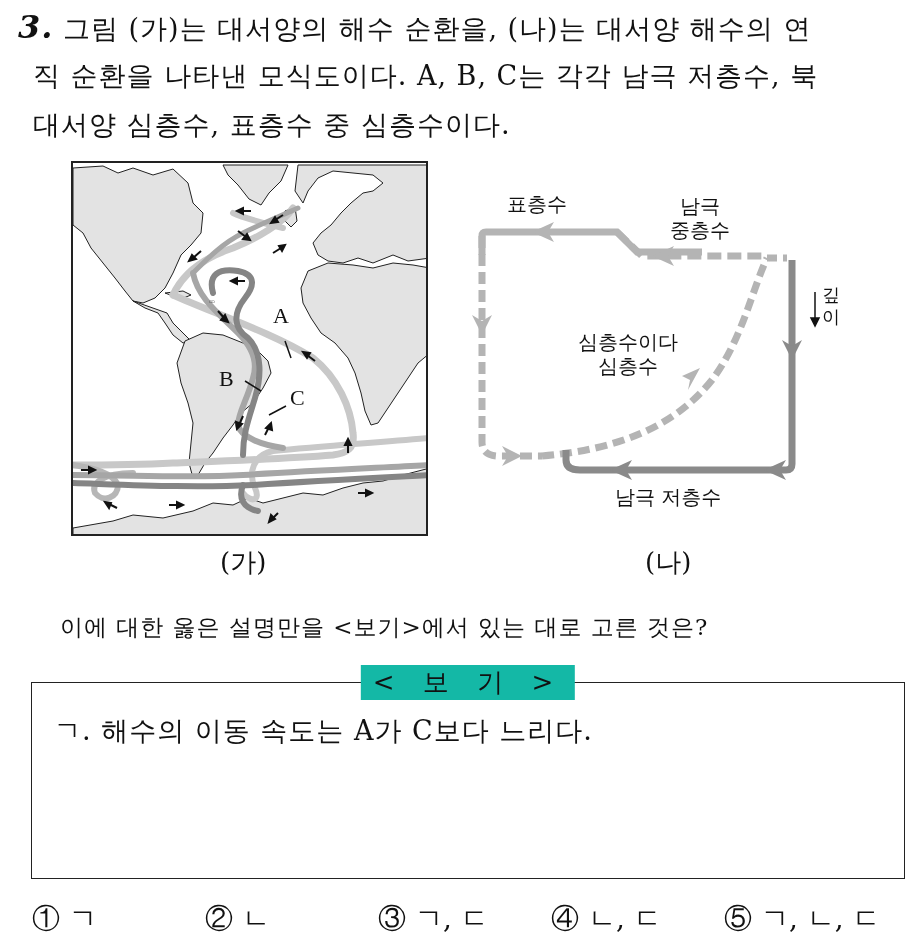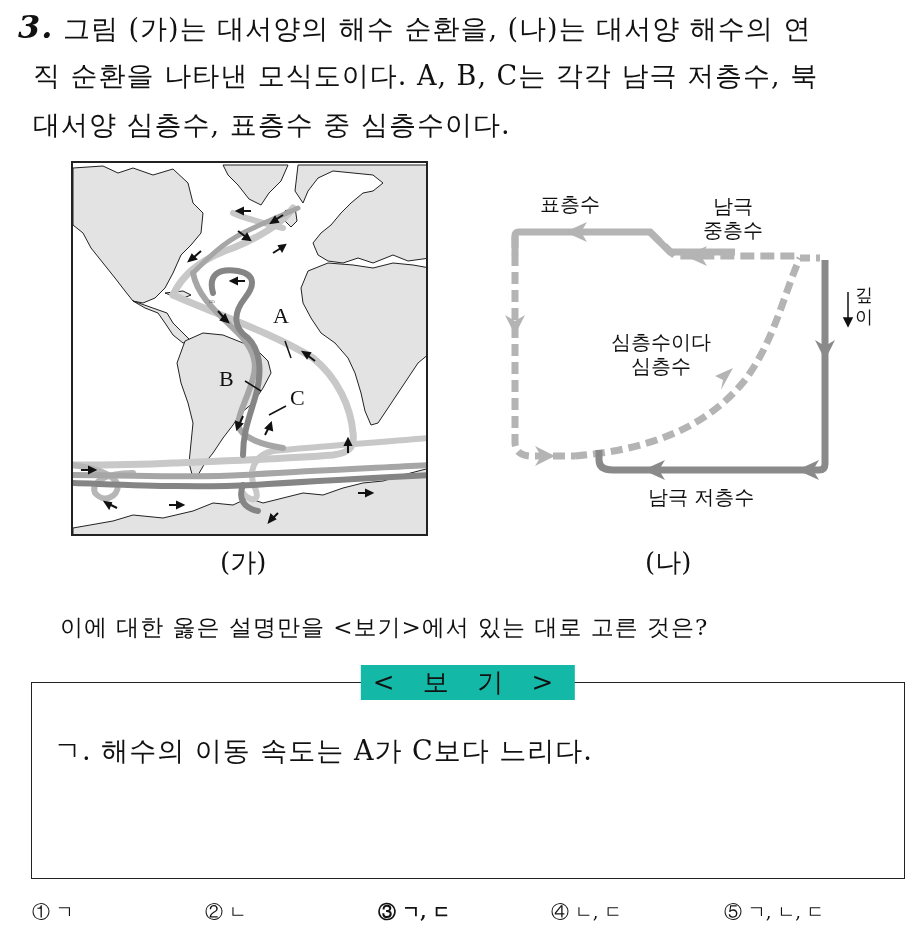--- a/index.html
+++ b/index.html
@@ -3,28 +3,28 @@
 <meta charset="utf-8">
 <style>
   html, body { margin:0; padding:0; background:#ffffff; }
   body { width:919px; height:948px; position:relative; overflow:hidden;
          font-family:"DejaVu Serif","Liberation Serif",serif; color:#111; }
   .q-line { position:absolute; left:0; font-size:27px; letter-spacing:1px; white-space:nowrap; line-height:34px; }
   .q-num { font-family:"DejaVu Serif",serif; font-style:italic; font-weight:bold; font-size:32px; }
   .fig-caption { position:absolute; font-size:26px; }
   .map { position:absolute; left:71px; top:161px; width:357px; height:375px; border:2px solid #222; box-sizing:border-box; background:#fff; overflow:hidden; }
   .map svg, .diag svg { position:absolute; left:0; top:0; }
-  .diag { position:absolute; left:495px; top:180px; width:380px; height:340px;text-decoration:underline; }
+  .diag { position:absolute; left:462px; top:180px; width:380px; height:340px;text-decoration:underline; }
   .diag-label { position:absolute; font-family:"DejaVu Sans","Liberation Sans",sans-serif; font-size:20px; color:#111; white-space:nowrap; line-height:24px; text-align:center; }
   .map-label { position:absolute; font-family:"Liberation Serif","DejaVu Serif",serif; font-size:22px; color:#111; }
   .question { position:absolute; left:60px; top:612px; font-size:23px; letter-spacing:1px; white-space:nowrap; }
   .bogi-box { position:absolute; left:31px; top:682px; width:874px; height:197px; border:1.5px solid #222; box-sizing:border-box; }
   .bogi-title { position:absolute; left:50%; transform:translateX(-50%); top:-18px; background:#14b8a6; padding:0 12px; font-size:26px; letter-spacing:10px; white-space:nowrap; }
   .bogi-item { position:absolute; left:22px; font-size:27px; letter-spacing:1px; white-space:nowrap; }
-  .choice { position:absolute; top:900px; font-size:18px; white-space:nowrap; cursor:pointer; }
+  .choice { position:absolute; top:900px; font-size:28px; white-space:nowrap; cursor:pointer; }
 </style>
 </head>
 <body>
 
 <div class="q-line" style="top:10px;left:18px;">
   <span class="q-num">3.</span>
   <span>그림 (가)는 대서양의 해수 순환을, (나)는 대서양 해수의 연</span>
 </div>
 <div class="q-line" style="top:59px;left:33px;">직 순환을 나타낸 모식도이다. A, B, C는 각각 남극 저층수, 북</div>
 <div class="q-line" style="top:108px;left:33px;">대서양 심층수, 표층수 중 심층수이다.</div>
@@ -164,32 +164,32 @@
     <div>깊</div>
     <div>이</div>
   </div>
 </div>
 <div class="fig-caption" style="left:645px;top:545px;">(나)</div>
 
 <div class="question">이에 대한 옳은 설명만을 &lt;보기&gt;에서 있는 대로 고른 것은?</div>
 
 <div class="bogi-box">
   <div class="bogi-title">&lt; 보 기 &gt;</div>
-  <div class="bogi-item" style="top:30px;margin-top:20px;">ㄱ. 해수의 이동 속도는 A가 C보다 느리다.</div>
+  <div class="bogi-item" style="top:30px;">ㄱ. 해수의 이동 속도는 A가 C보다 느리다.</div>
 </div>
 
 <div class="choice" style="left:32px;">
   <span>①</span>
   <span>ㄱ</span>
 </div>
 <div class="choice" style="left:205px;">
   <span>②</span>
   <span>ㄴ</span>
 </div>
-<div class="choice" style="left:378px;font-weight:bold;">
+<div class="choice" style="left:378px;">
   <span>③</span>
   <span>ㄱ, ㄷ</span>
 </div>
 <div class="choice" style="left:551px;">
   <span>④</span>
   <span>ㄴ, ㄷ</span>
 </div>
 <div class="choice" style="left:724px;">
   <span>⑤</span>
   <span>ㄱ, ㄴ, ㄷ</span>

